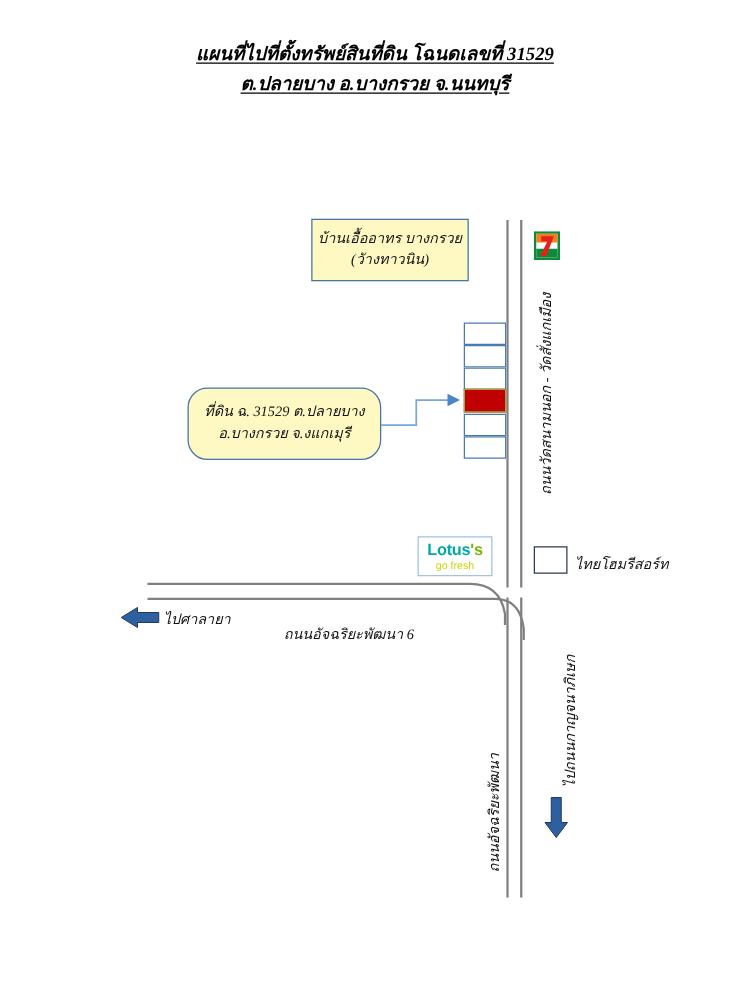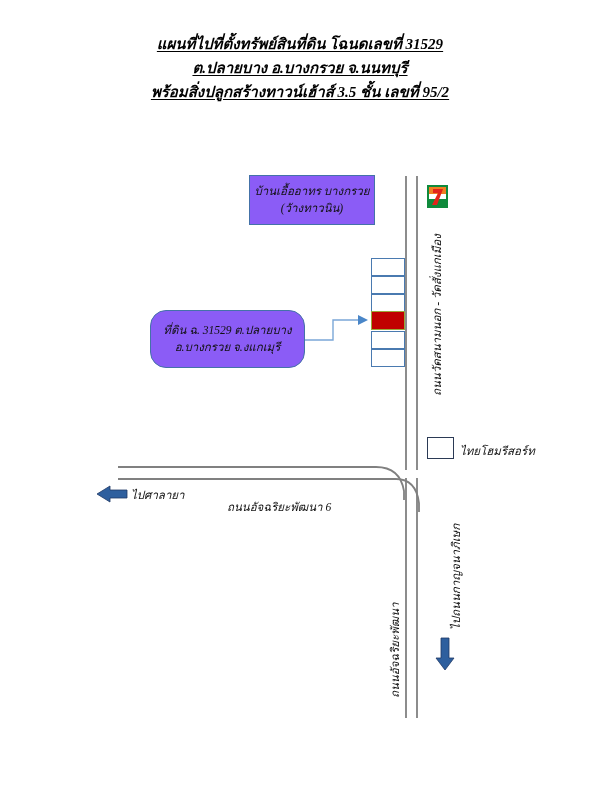--- a/index.html
+++ b/index.html
@@ -44,21 +44,21 @@
   .title-line.l1 { font-size: 15px; }
   .title-line.l2 { font-size: 15px; font-family: Liberation Serif, serif; }
   .title-line.l3 { font-size: 15px; }
   .title-row { line-height: 23px; }
 
   
   .box {
     position: absolute;
     box-sizing: border-box;
     border: 1px solid #4472a8;
-    background: #8b5cf6;
+    background: #fef9c3;
   }
   .box-text {
     font-style: italic;
     font-size: 11.5px;
     color: #111111;
     text-align: center;
     line-height: 17px;
     white-space: nowrap;
   }
 
@@ -165,21 +165,20 @@
   }
 </style>
 </head>
 <body>
 
 <div class="page">
 
   <div class="title-block">
     <div class="title-row"><span class="title-line l1">แผนที่ไปที่ตั้งทรัพย์สินที่ดิน โฉนดเลขที่ 31529</span></div>
     <div class="title-row"><span class="title-line l2">ต.ปลายบาง อ.บางกรวย จ.นนทบุรี</span></div>
-    <div class="title-row"><span class="title-line l3">พร้อมสิ่งปลูกสร้างทาวน์เฮ้าส์ 3.5 ชั้น เลขที่ 95/2</span></div>
   </div>
 
   <svg width="600" height="800" style="position:absolute;left:0;top:0;">
 
     <path d="M 406 176 L 406 470" stroke="#808080" stroke-width="1.8" fill="none"></path>
     <path d="M 417 176 L 417 470" stroke="#808080" stroke-width="1.8" fill="none"></path>
 
     <path d="M 406 478 L 406 718" stroke="#808080" stroke-width="1.8" fill="none"></path>
     <path d="M 417 478 L 417 718" stroke="#808080" stroke-width="1.8" fill="none"></path>
 
@@ -219,20 +218,24 @@
   <div class="plot" style="top:349px;"></div>
 
   <svg id="seven-eleven" viewBox="0 0 21 23">
     <rect x="0" y="0" width="21" height="23" fill="#0f8a3c"></rect>
     <rect x="2" y="2" width="17" height="19" fill="#ffffff"></rect>
     <rect x="2" y="2" width="17" height="7" fill="#f07f22"></rect>
     <rect x="2" y="14" width="17" height="7" fill="#0f8a3c"></rect>
     <path d="M 6 4 L 16 4 L 10 20 L 5 20 L 11 8 L 6 8 Z" fill="#e2231a"></path>
   </svg>
 
+  <div id="lotus-box">
+    <div id="lotus-name"><span>Lotus</span><span class="s">'s</span></div>
+    <div id="lotus-tag">go fresh</div>
+  </div>
 
   <div id="resort-box"></div>
   <div class="label" id="resort-label">ไทยโฮมรีสอร์ท</div>
 
   <div class="label-v" style="left:428px; top:396px; transform: rotate(-90deg);">ถนนวัดสนามนอก - วัดสั่งแกเมือง</div>
 
   <div class="label" style="left:227px; top:498px;">ถนนอัจฉริยะพัฒนา 6</div>
 
   <div class="label-v" style="left:386px; top:698px; transform: rotate(-90deg);">ถนนอัจฉริยะพัฒนา</div>
 

